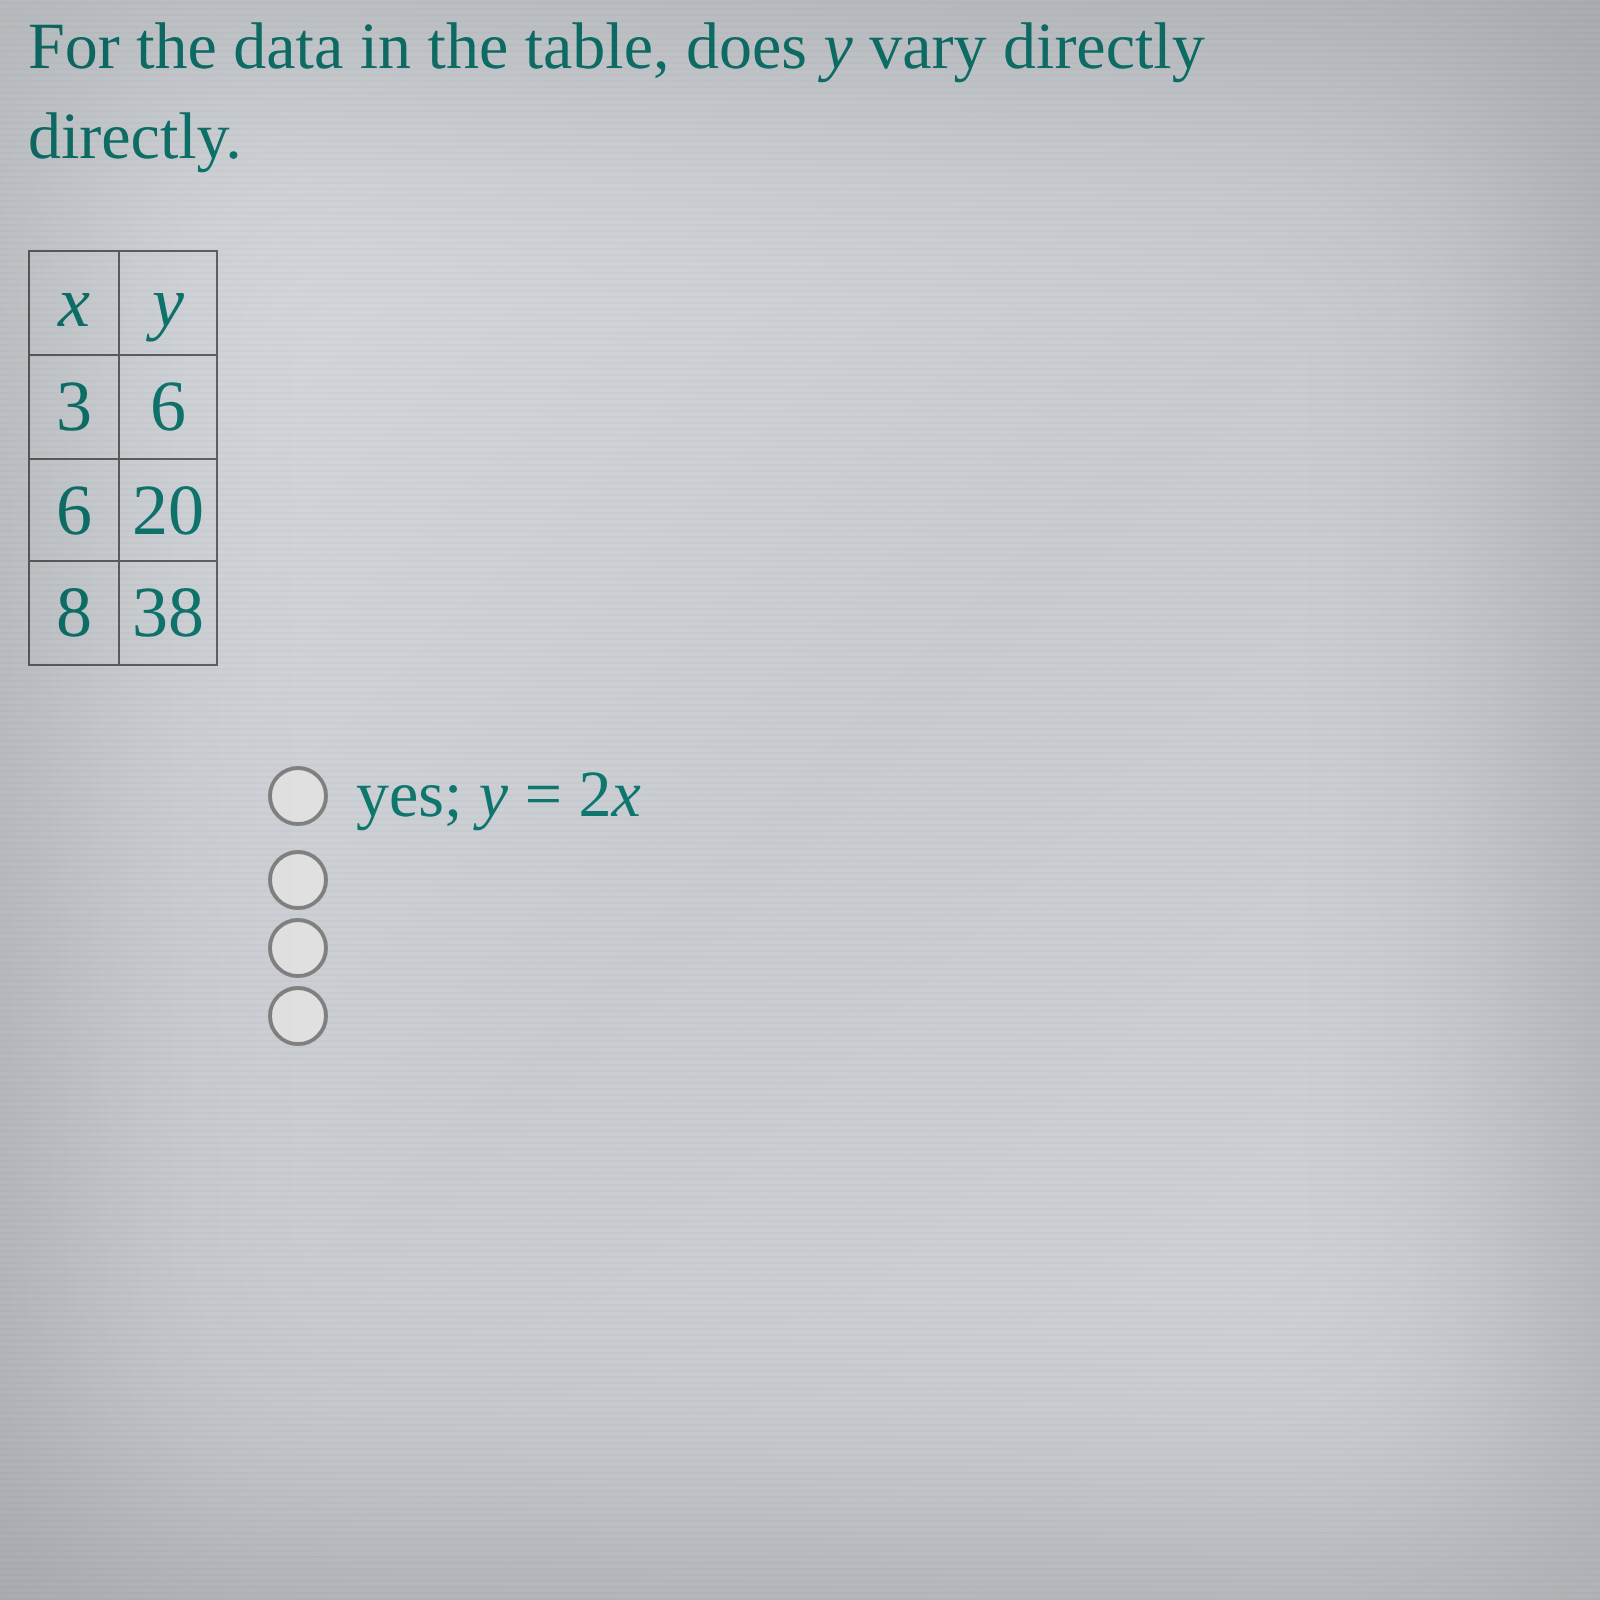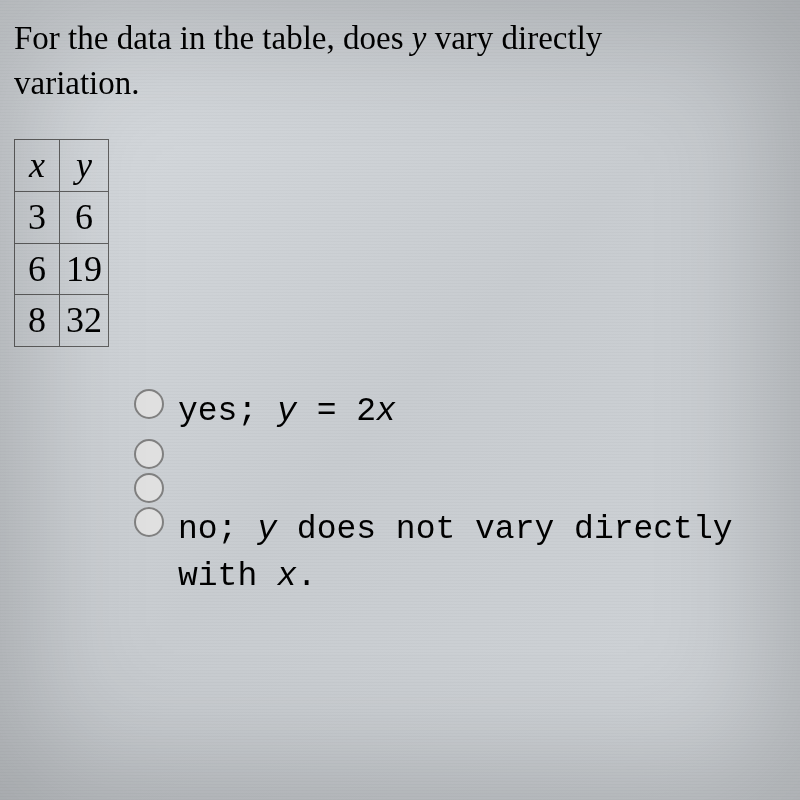--- a/index.html
+++ b/index.html
@@ -13,23 +13,23 @@
       overflow: hidden;
     }
     body::before {
       content: '';
       position: absolute;
       top: 0; left: 0; right: 0; bottom: 0;
       background: repeating-linear-gradient(0deg, rgba(0,0,0,0.02) 0px, rgba(0,0,0,0.02) 1px, transparent 1px, transparent 3px);
       pointer-events: none;
     }
     .content {
-      padding: 16px 0 0 14px;
+      padding: 2px 0 0 14px;
       position: relative;
-      color: #000000;
+      color: #0f766e;
     }
     .question {
       font-size: 33px;
       line-height: 1.35;
       margin-bottom: 34px;
     }
     .italic {
       font-style: italic;
     }
     table.data-table {
@@ -46,23 +46,22 @@
       line-height: 1.3;
     }
     table.data-table tr:first-child td {
       font-style: italic;
     }
     .options {
       margin-left: 120px;
     }
     .option-row {
       display: flex;
-      align-items: flex-start;
+      align-items: center;
       margin-bottom: 4px;
-      font-family: Liberation Mono, monospace;
     }
     .radio {
       width: 26px;
       height: 26px;
       border: 2px solid #808080;
       border-radius: 50%;
       background: #e0e0e0;
       margin-right: 14px;
       flex-shrink: 0;
     }
@@ -76,59 +75,56 @@
       box-shadow: inset 0 0 120px 30px rgba(0,0,0,0.18);
       pointer-events: none;
     }
   </style>
 </head>
 <body>
 
 <div class="content">
   <div class="question">
     <span>For the data in the table, does </span><span class="italic">y</span><span> vary directly</span><br>
-    <span>variation.</span>
+    <span>directly.</span>
   </div>
 
   <table class="data-table">
     <tbody>
         <tr>
       <td>x</td>
       <td>y</td>
     </tr>
     <tr>
       <td>3</td>
       <td>6</td>
     </tr>
     <tr>
       <td>6</td>
-      <td>19</td>
+      <td>20</td>
     </tr>
     <tr>
       <td>8</td>
-      <td>32</td>
+      <td>38</td>
     </tr>
   </tbody>
     </table>
 
   <div class="options">
     <div class="option-row">
       <div class="radio"></div>
       <div class="option-text">
         <span>yes; </span><span class="italic">y</span><span> = 2</span><span class="italic">x</span><span></span>
       </div>
     </div>
     <div class="option-row">
       <div class="radio"></div>
     </div>
     <div class="option-row">
       <div class="radio"></div>
     </div>
     <div class="option-row">
       <div class="radio"></div>
-      <div class="option-text">
-        <span>no; </span><span class="italic">y</span><span> does not vary directly with </span><span class="italic">x</span><span>.</span>
-      </div>
     </div>
   </div>
 </div>
 
 <div class="vignette"></div>
 
 </body></html>

